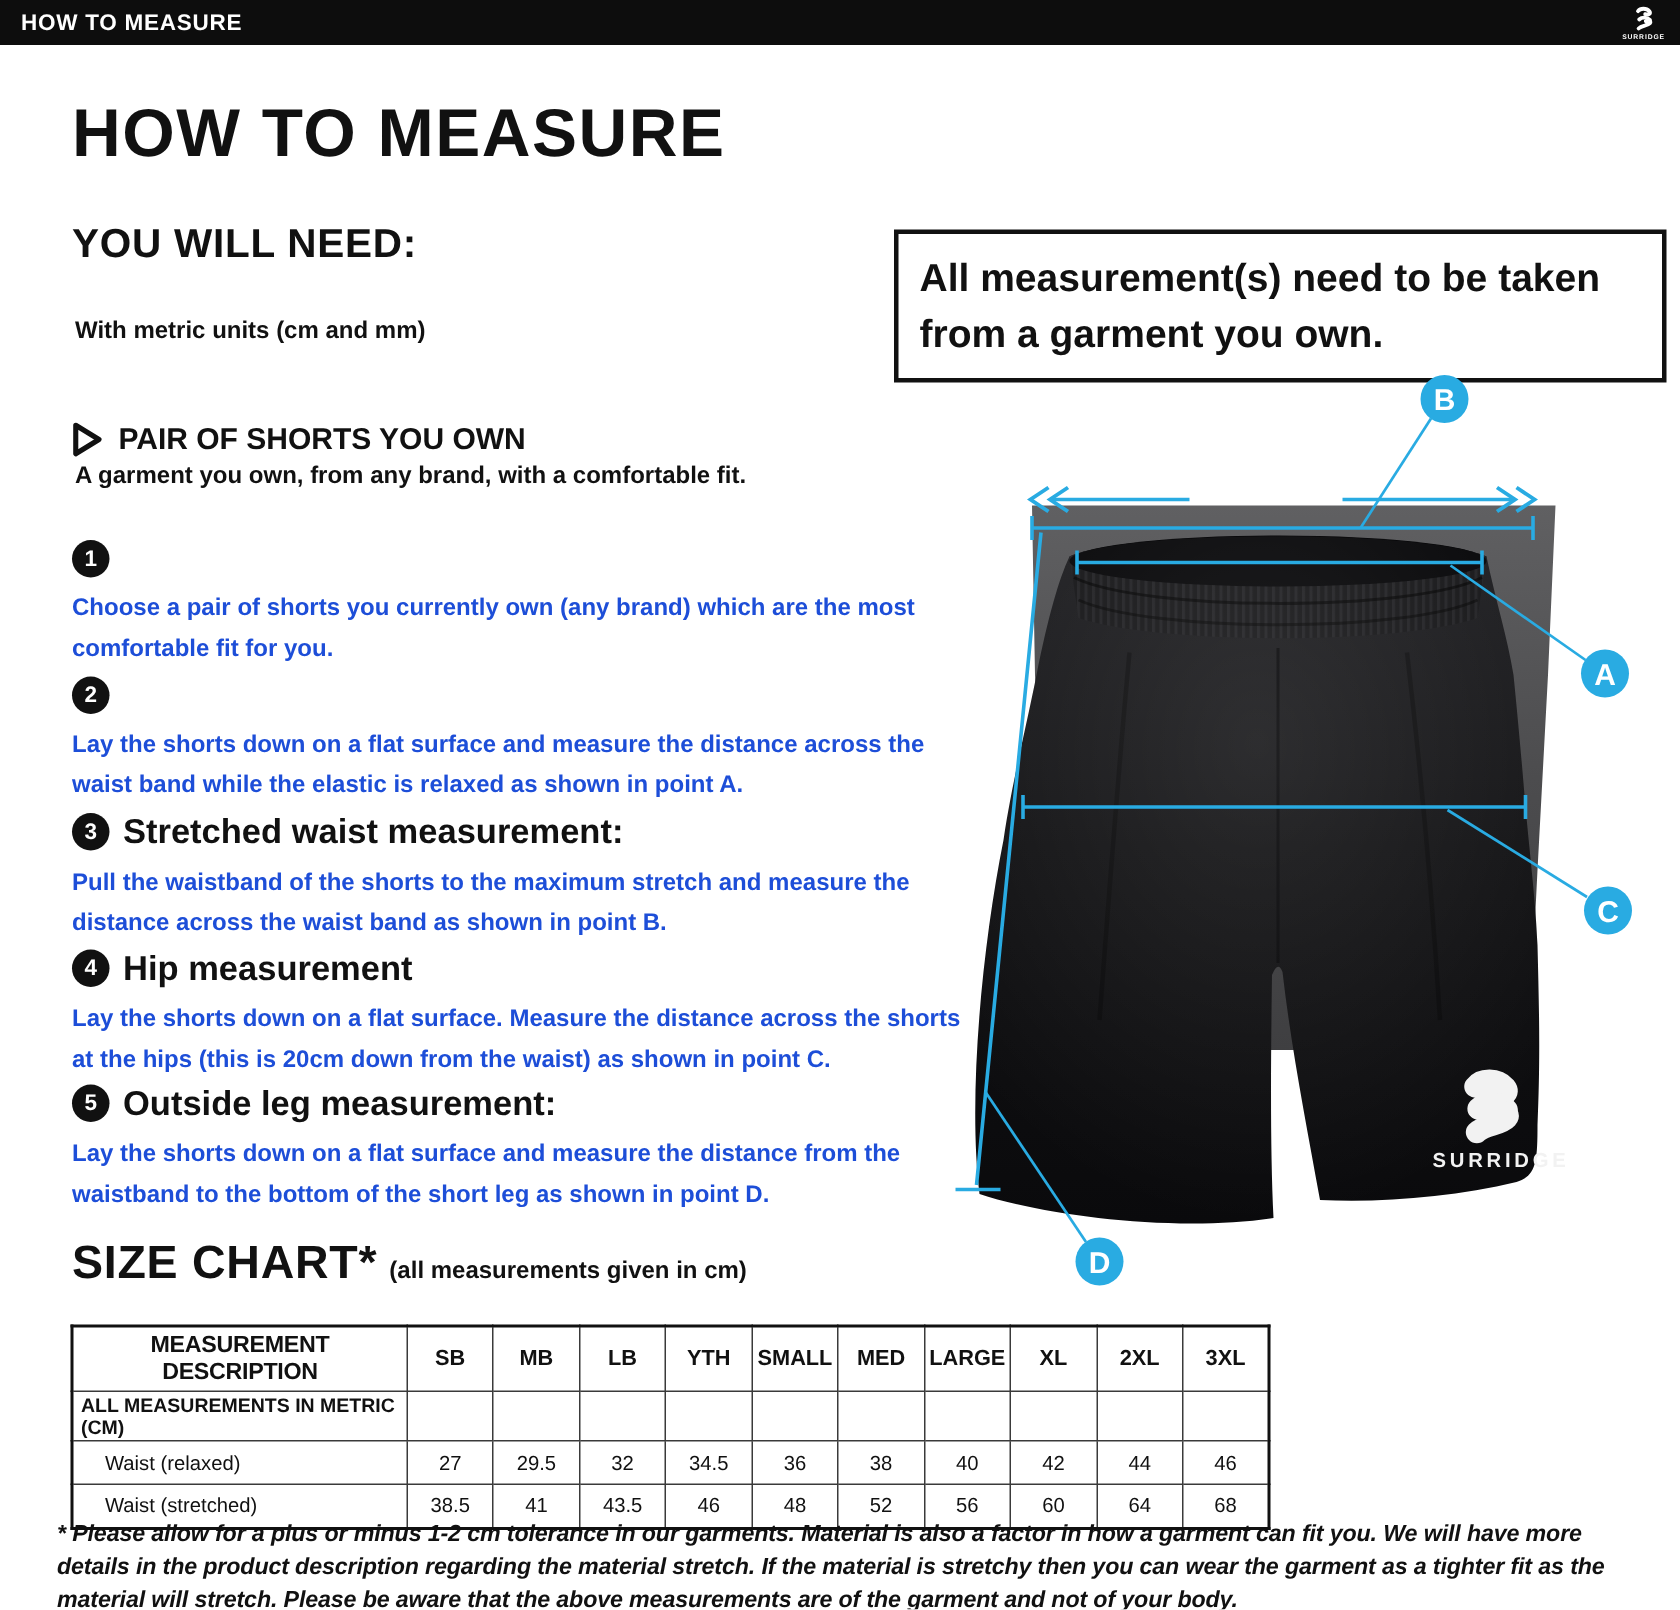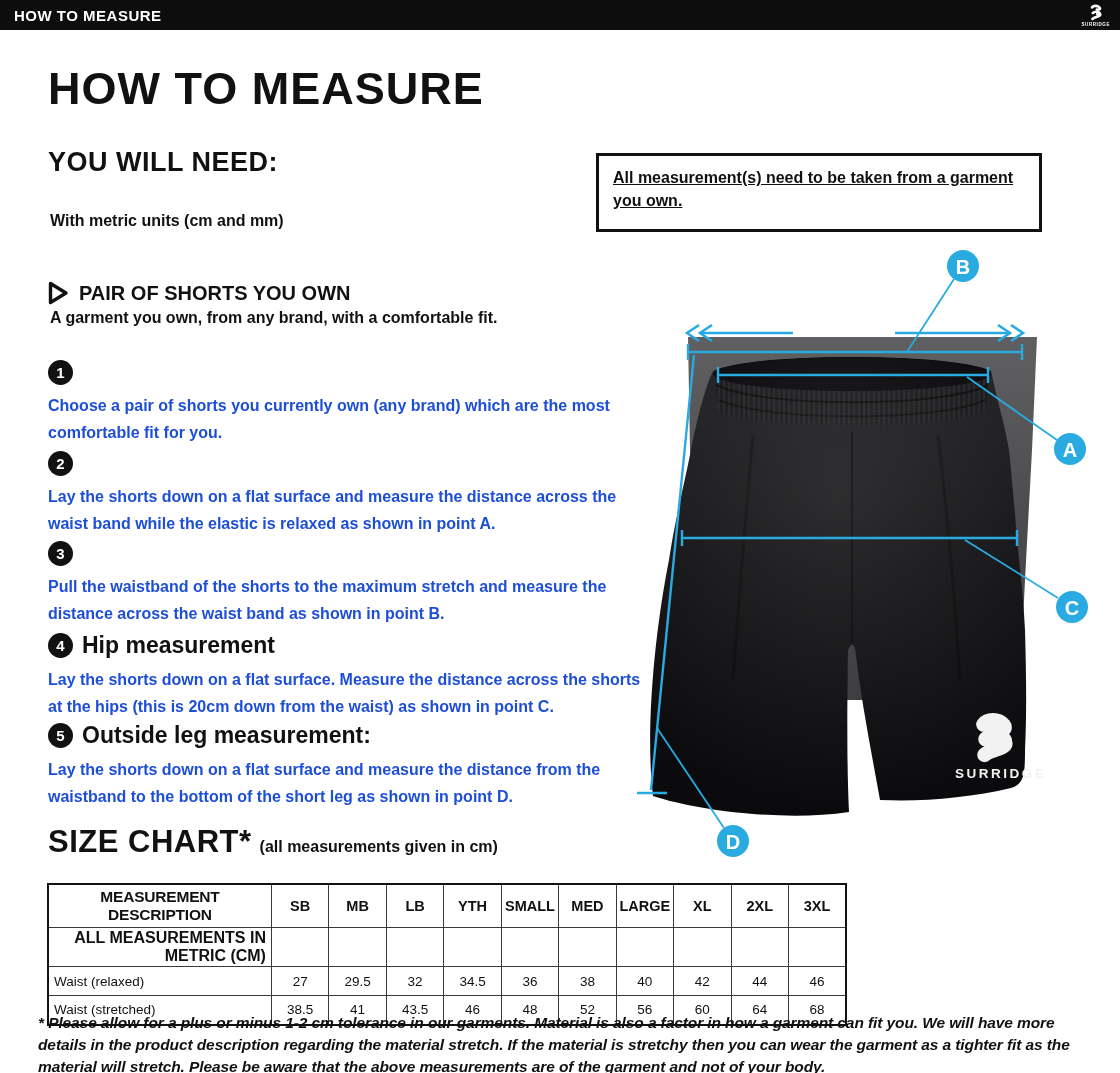--- a/index.html
+++ b/index.html
@@ -17,23 +17,23 @@
   .h1 { position:absolute; left:48px; top:63px; font-size:45px; font-weight:800; letter-spacing:1px; color:#111; }
   .h2 { position:absolute; left:48px; top:147px; font-size:27px; font-weight:800; letter-spacing:.5px; color:#111; }
 
   .need-item-title { display:flex; align-items:center; gap:10px; font-size:20px; font-weight:800; color:#111; }
   .need-item-desc  { font-size:16px; font-weight:bold; color:#111; }
   #need1 { position:absolute; left:48px; top:208px; }
   #need1 .need-item-desc { margin:4px 0 0 2px; }
   #need2 { position:absolute; left:48px; top:281px; }
   #need2 .need-item-desc { margin:4px 0 0 2px; }
 
-  .notice-box { position:absolute; left:596px; top:153px; width:446px; min-height:79px;
-                border:3px solid #111; padding:11px 14px; font-size:16px; font-weight:bold;
-                line-height:1.42; color:#111; background:#fff;text-decoration:underline; }
+  .notice-box { position:absolute; left:596px; top:153px; width:515px; min-height:79px;
+                border:3px solid #111; padding:11px 14px; font-size:26px; font-weight:bold;
+                line-height:1.42; color:#111; background:#fff; }
 
   .step { position:absolute; left:48px; width:600px; }
   .step-head { display:flex; align-items:center; gap:9px; font-size:23px; font-weight:800; color:#111; }
   .step-num { width:25px; height:25px; min-width:25px; border-radius:50%; background:#111; color:#fff;
               display:flex; align-items:center; justify-content:center; font-size:15px; font-weight:bold; }
   .step-body { margin-top:7px; font-size:16px; font-weight:bold; line-height:27px; color:#1d4ed8; max-width:595px; }
 
   #step1 { top:360px; } #step2 { top:451px; } #step3 { top:541px; }
   #step4 { top:632px; } #step5 { top:722px; }
 
@@ -43,22 +43,22 @@
   .sizechart-title { font-size:31px; font-weight:800; letter-spacing:.5px; color:#111; }
   .sizechart-sub { font-size:16px; font-weight:bold; color:#111; }
 
   table.sizes { position:absolute; left:47px; top:883px; width:800px; border-collapse:collapse;
                 border:2px solid #111; table-layout:fixed; }
   table.sizes th, table.sizes td { border:1px solid #3a3a3a; color:#111; }
   table.sizes col.cdesc { width:28%; }
   table.sizes col.csize { width:7.2%; }
   th.desc-h { font-size:15.5px; font-weight:bold; text-align:center; padding:3px 5px; height:25px; letter-spacing:-.2px;}
   th.size-h { font-size:14.5px; font-weight:bold; text-align:center; height:25px; }
-  td.metric { font-size:16px; font-weight:bold; text-align:right; padding:1px 5px; height:17px; }
-  td.rlabel { font-size:13.5px; text-align:left; padding:1px 5px; height:19px; }
+  td.metric { font-size:13px; font-weight:bold; text-align:left; padding:1px 5px; height:17px; }
+  td.rlabel { font-size:13.5px; text-align:left; padding:1px 21px; height:19px; }
   td.rval   { font-size:13.5px; text-align:center; height:29px; }
 
   .footnote { position:absolute; left:38px; top:1012px; width:1062px; font-size:15.5px; font-weight:bold;
               font-style:italic; line-height:22px; color:#111; letter-spacing:-.1px; }
 </style>
 </head>
 <body>
 
 <div id="page">
 
@@ -103,20 +103,21 @@
   </div>
   <div class="step" id="step2">
     <div class="step-head">
         <span class="step-num">2</span>
       </div>
     <div class="step-body">Lay the shorts down on a flat surface and measure the distance across the waist band while the elastic is relaxed as shown in point A.</div>
   </div>
   <div class="step" id="step3">
     <div class="step-head">
         <span class="step-num">3</span>
+        <span>Stretched waist measurement:</span>
       </div>
     <div class="step-body">Pull the waistband of the shorts to the maximum stretch and measure the distance across the waist band as shown in point B.</div>
   </div>
   <div class="step" id="step4">
     <div class="step-head">
         <span class="step-num">4</span>
         <span>Hip measurement</span>
       </div>
     <div class="step-body">Lay the shorts down on a flat surface. Measure the distance across the shorts at the hips (this is 20cm down from the waist)  as shown in point C.</div>
   </div>

